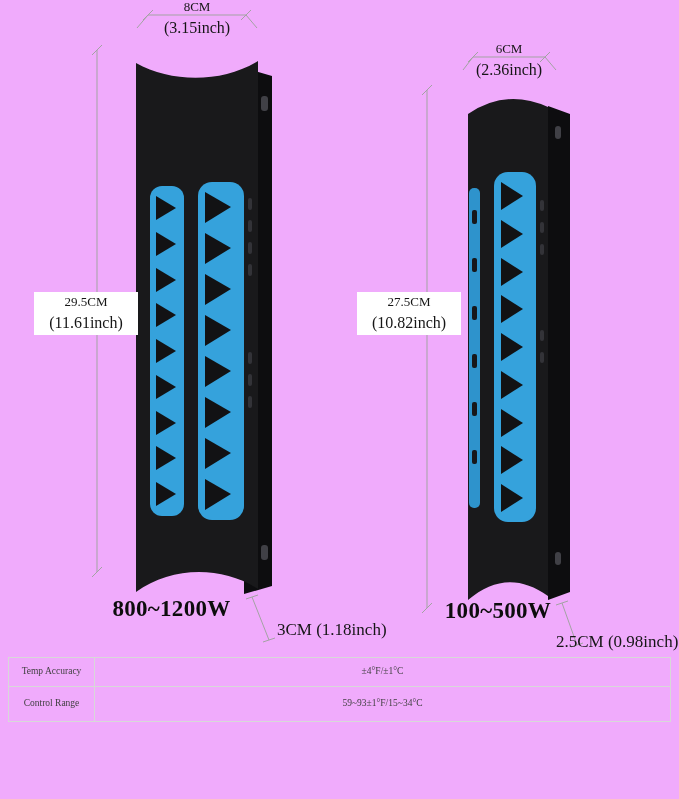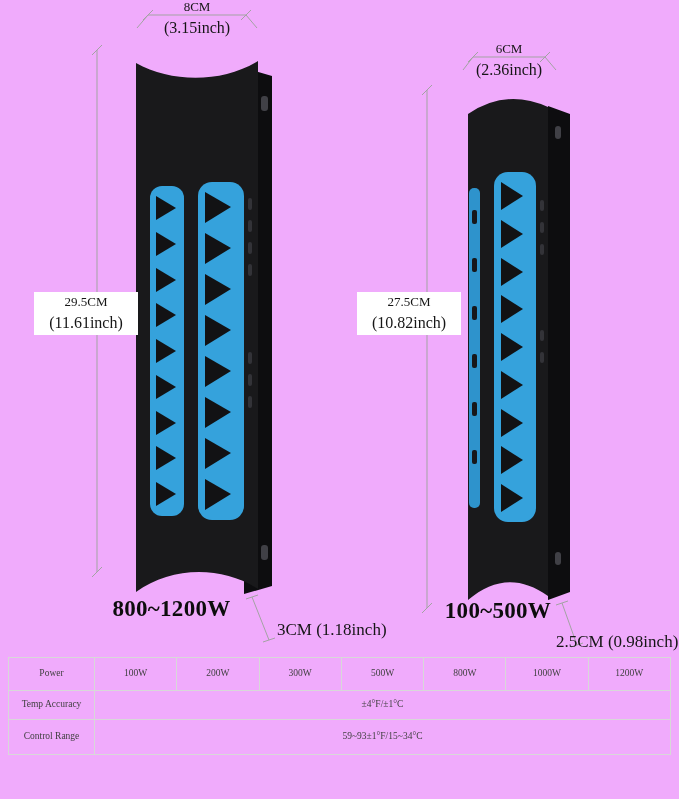--- a/index.html
+++ b/index.html
@@ -193,30 +193,20 @@
       <col class="hdr">
         <col>
         <col>
         <col>
         <col>
         <col>
         <col>
         <col>
     </colgroup>
     <tbody>
-        <tr class="r1">
-      <th>Power</th>
-      <td>100W</td>
-      <td>200W</td>
-      <td>300W</td>
-      <td>500W</td>
-      <td>800W</td>
-      <td>1000W</td>
-      <td>1200W</td>
-    </tr>
     <tr class="r3">
       <th>Temp Accuracy</th>
       <td colspan="7">±4°F/±1°C</td>
     </tr>
     <tr class="r4">
       <th>Control Range</th>
       <td colspan="7">59~93±1°F/15~34°C</td>
     </tr>
   </tbody>
     </table>

